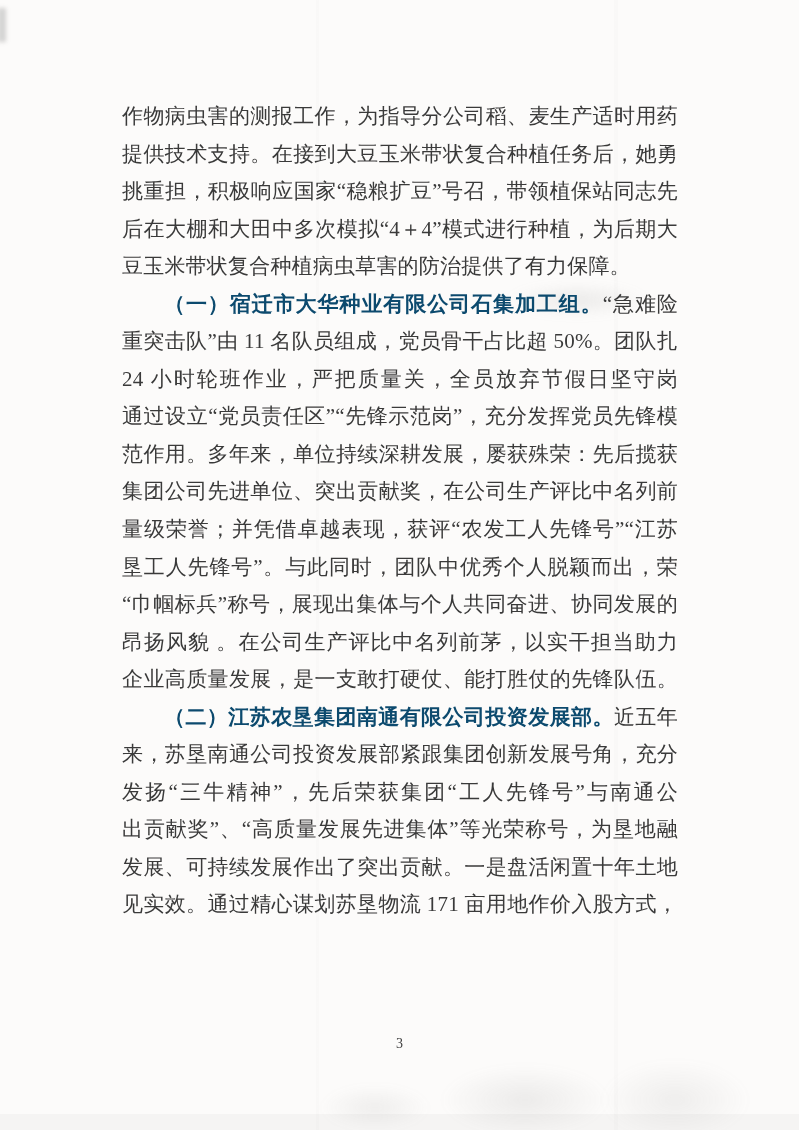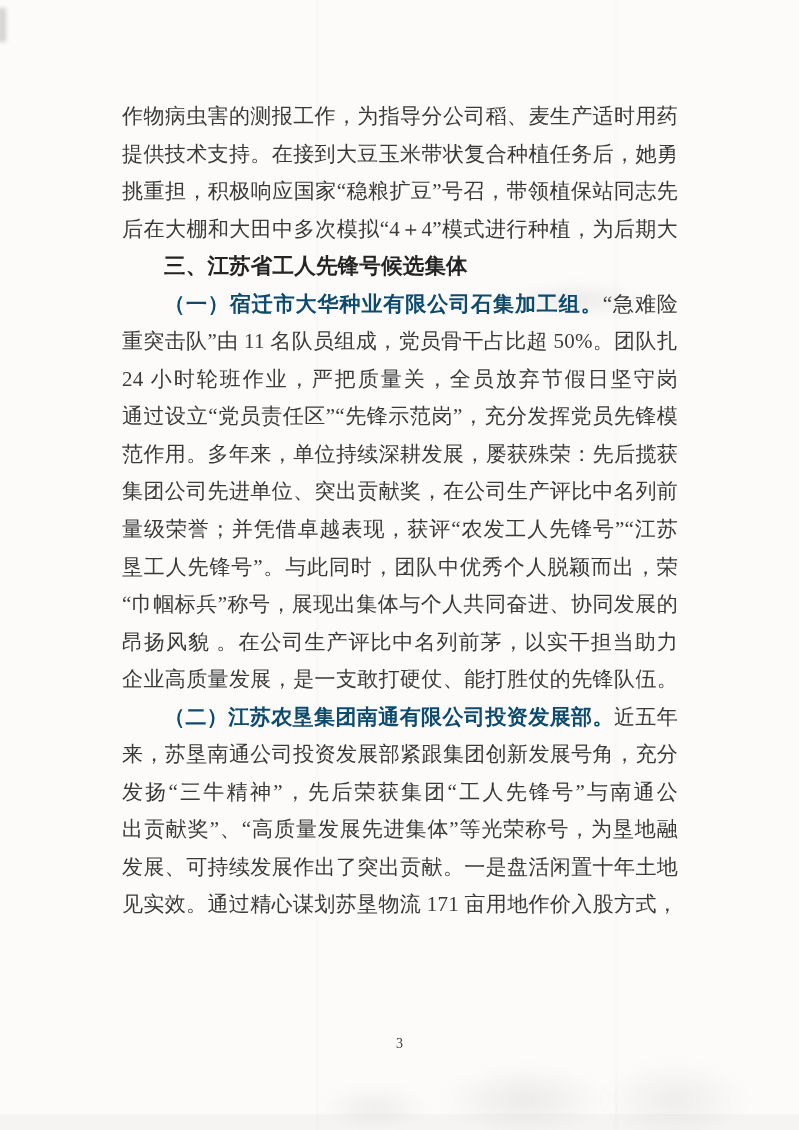--- a/index.html
+++ b/index.html
@@ -109,21 +109,21 @@
 <body>
 
 <div class="page" style="--page-bg: #fcfbfa; --ink: #3a3a3a;">
   <div class="artifact edge-mark"></div>
   <div class="artifact smudge-heading"></div>
   <div class="text-block">
       <div class="line fill"><span class="run-normal">作物病虫害的测报工作，为指导分公司稻、麦生产适时用药</span></div>
       <div class="line fill"><span class="run-normal">提供技术支持。在接到大豆玉米带状复合种植任务后，她勇</span></div>
       <div class="line fill"><span class="run-normal">挑重担，积极响应国家“稳粮扩豆”号召，带领植保站同志先</span></div>
       <div class="line fill"><span class="run-normal">后在大棚和大田中多次模拟“4＋4”模式进行种植，为后期大</span></div>
-      <div class="line indent nofill"><span class="run-heading">三、江苏省工人先锋号候选集体</span></div>
+      <div class="line nofill"><span class="run-normal">豆玉米带状复合种植病虫草害的防治提供了有力保障。</span></div>
       <div class="line indent fill"><span class="run-kai">（一）宿迁市大华种业有限公司石集加工组。</span><span class="run-normal">“急难险</span></div>
       <div class="line fill"><span class="run-normal">重突击队”由 11 名队员组成，党员骨干占比超 50%。团队扎</span></div>
       <div class="line fill"><span class="run-normal">24 小时轮班作业，严把质量关，全员放弃节假日坚守岗位。</span></div>
       <div class="line fill"><span class="run-normal">通过设立“党员责任区”“先锋示范岗”，充分发挥党员先锋模</span></div>
       <div class="line fill"><span class="run-normal">范作用。多年来，单位持续深耕发展，屡获殊荣：先后揽获</span></div>
       <div class="line fill"><span class="run-normal">集团公司先进单位、突出贡献奖，在公司生产评比中名列前茅</span></div>
       <div class="line fill"><span class="run-normal">量级荣誉；并凭借卓越表现，获评“农发工人先锋号”“江苏农</span></div>
       <div class="line fill"><span class="run-normal">垦工人先锋号”。与此同时，团队中优秀个人脱颖而出，荣获</span></div>
       <div class="line fill"><span class="run-normal">“巾帼标兵”称号，展现出集体与个人共同奋进、协同发展的</span></div>
       <div class="line fill"><span class="run-normal">昂扬风貌 。在公司生产评比中名列前茅，以实干担当助力</span></div>

